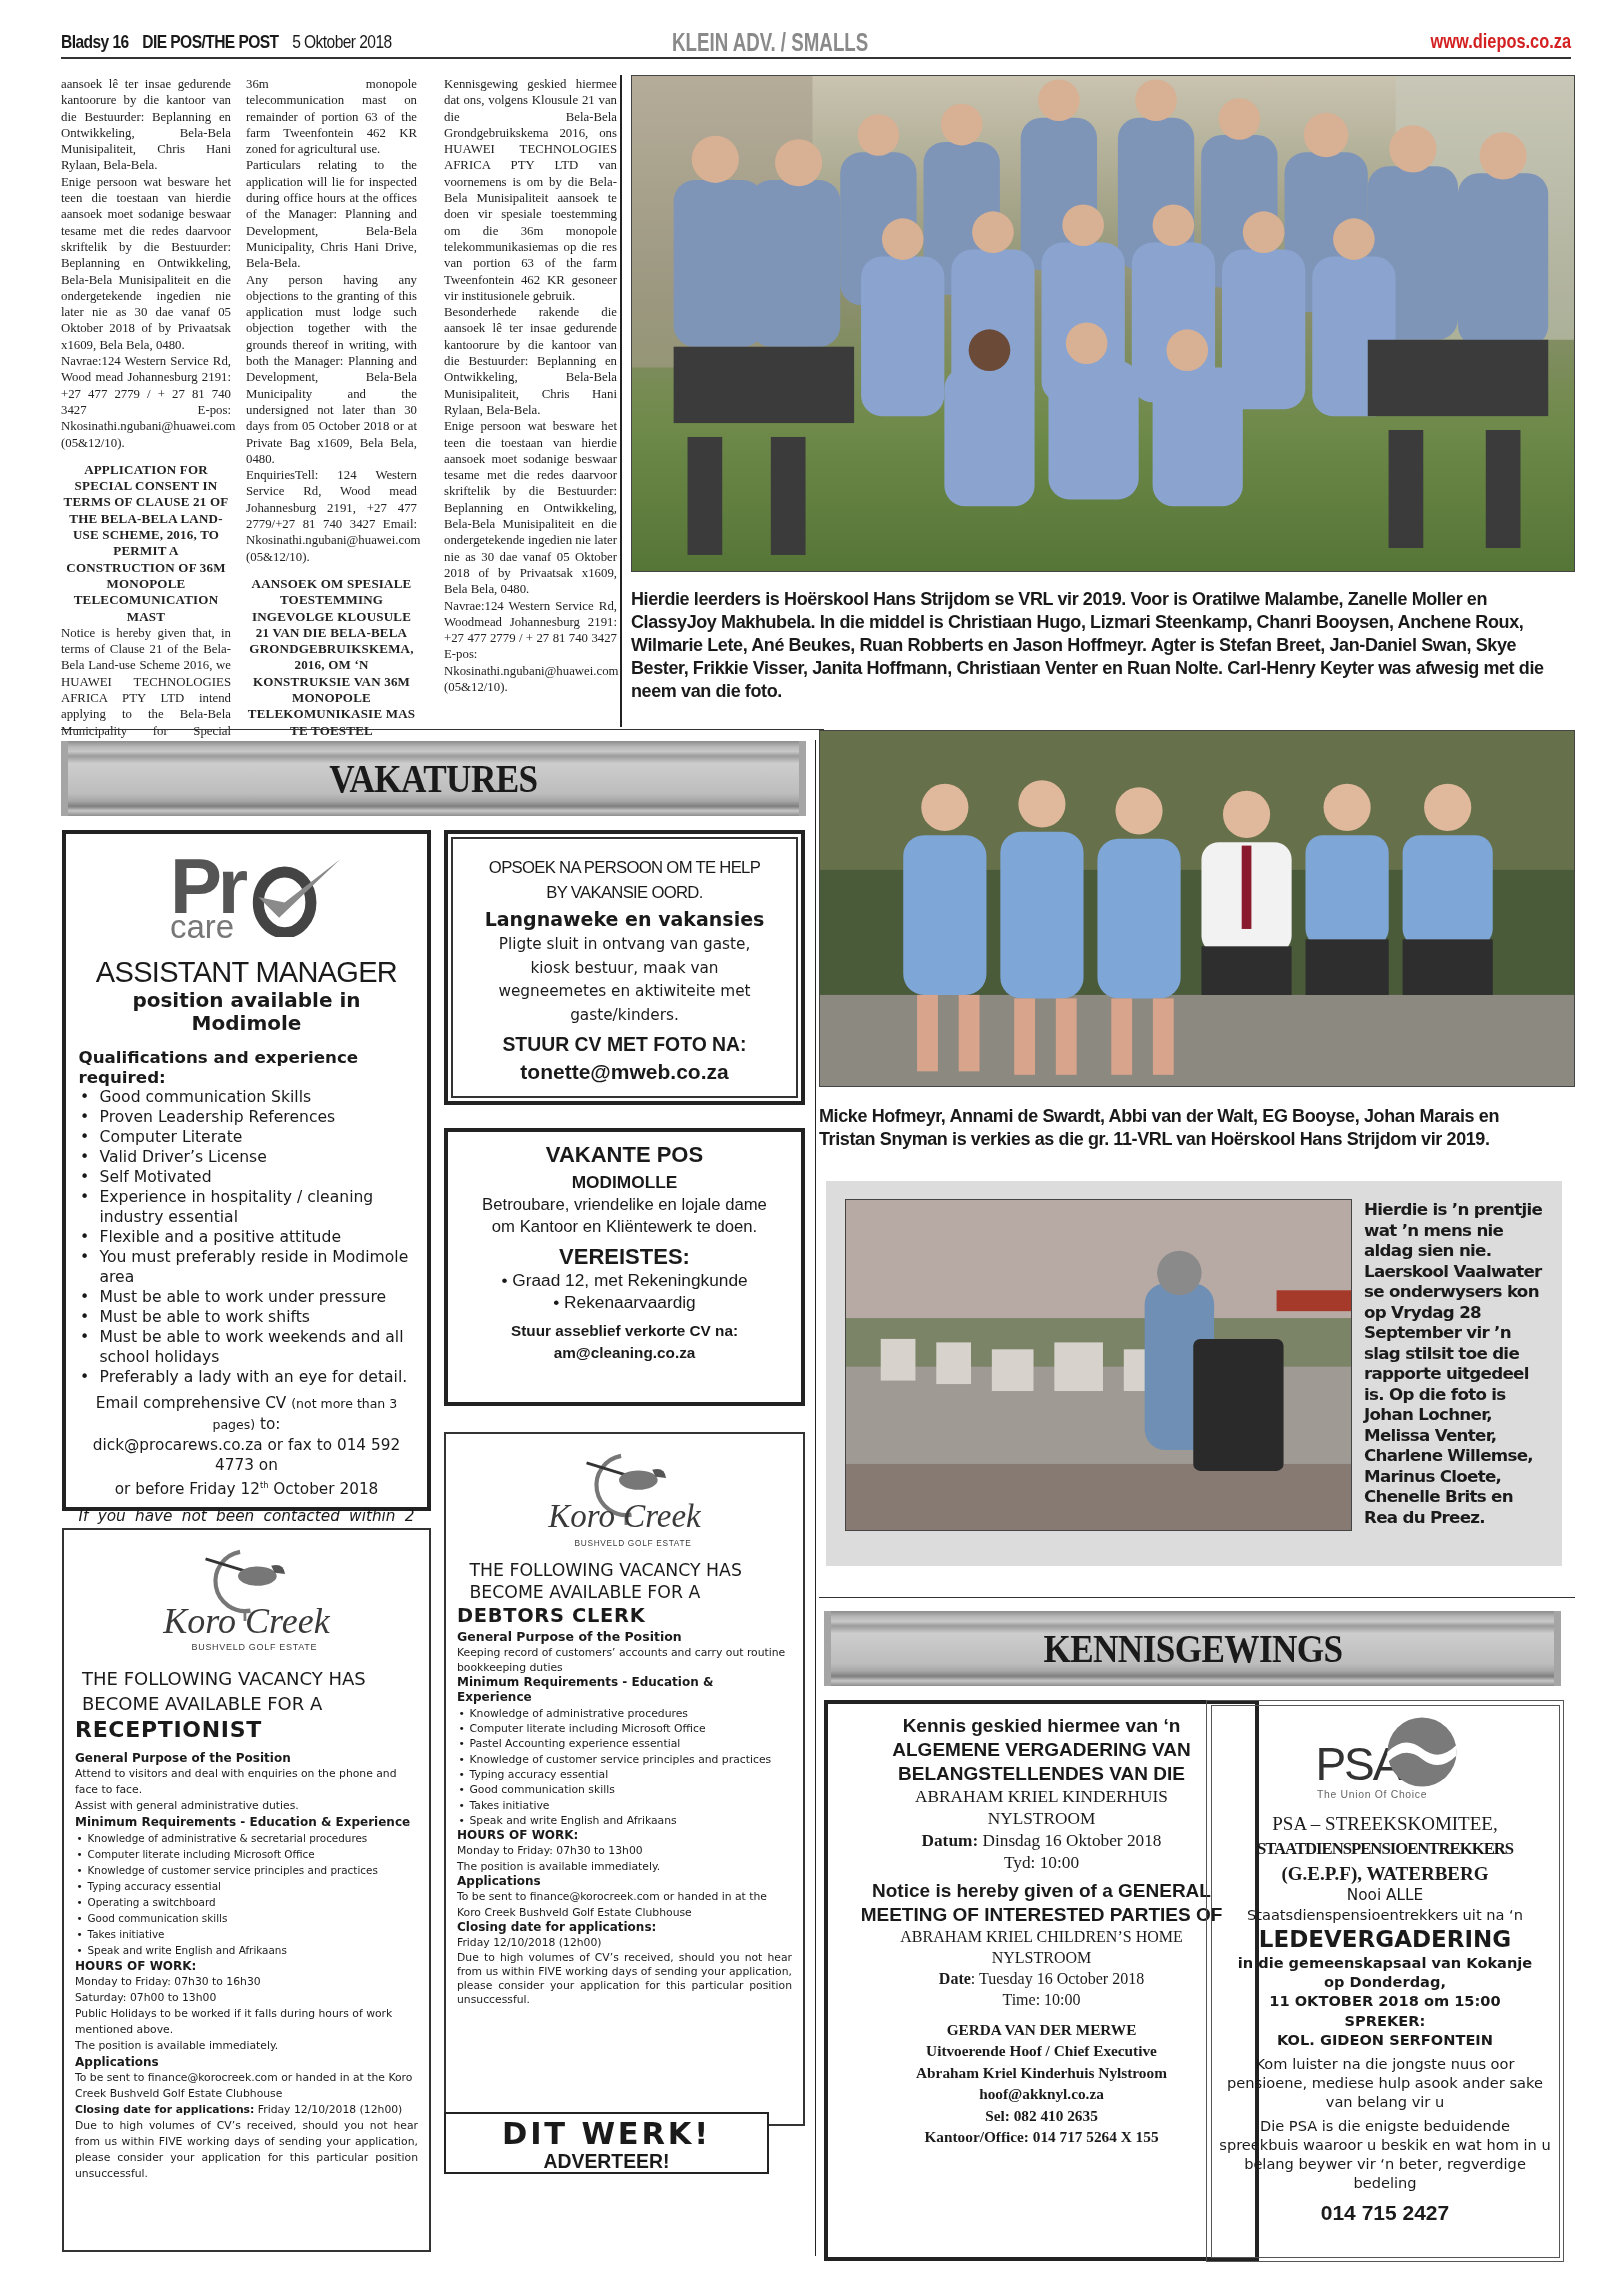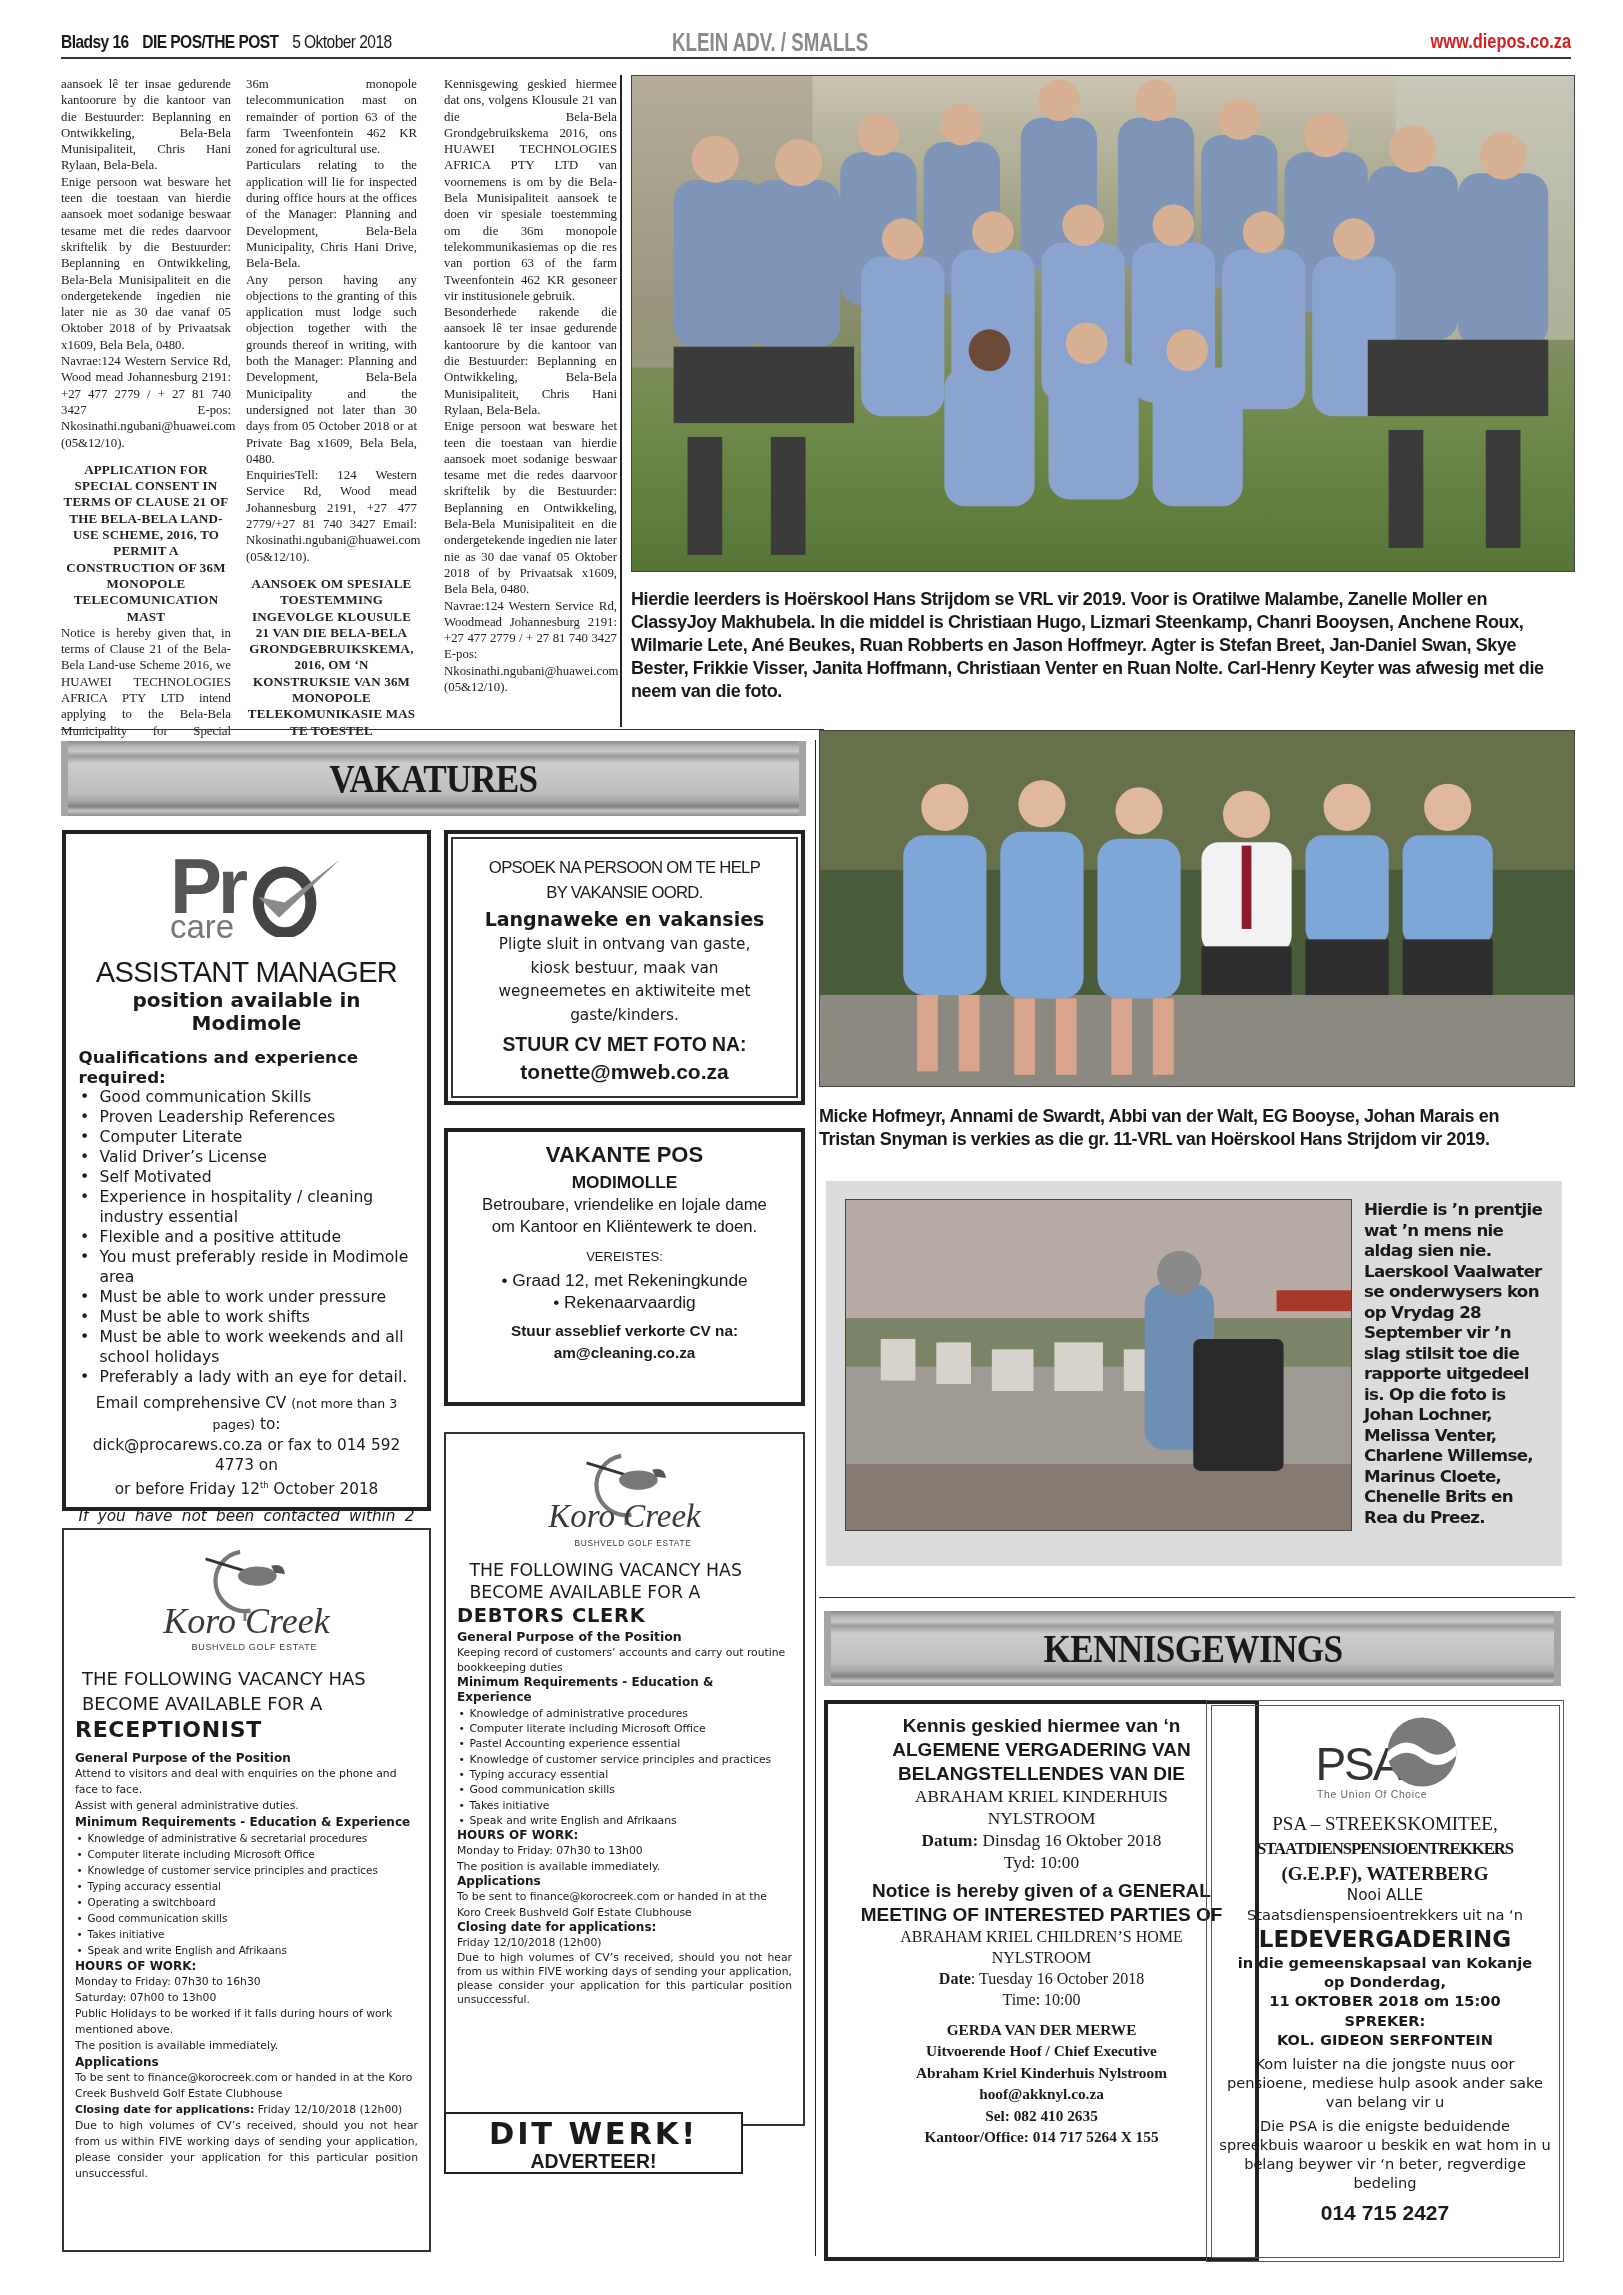--- a/index.html
+++ b/index.html
@@ -191,21 +191,21 @@
   <div style="font-family:'DejaVu Sans',sans-serif; font-weight:bold; font-size:19px; line-height:28px;">Langnaweke en vakansies</div>
   <div class="cal" style="font-size:15.3px; line-height:23.6px; padding:0 21px;">Pligte sluit in ontvang van gaste, kiosk bestuur,  maak van wegneemetes en aktiwiteite met gaste/kinders.</div>
   <div style="font-family:'Liberation Sans',sans-serif; font-weight:bold; font-size:19.4px; line-height:28px; margin-top:2.8px;">STUUR CV MET FOTO NA:</div>
   <div style="font-family:'Liberation Sans',sans-serif; font-weight:bold; font-size:21px; line-height:28px;">tonette@mweb.co.za</div>
 </div>
 
 <div class="abs adbox" style="left:444px; top:1128px; width:361px; height:278px; padding:8.3px 11px;">
   <div style="font-family:'Liberation Sans',sans-serif; font-weight:bold; font-size:22px; line-height:30.5px;">VAKANTE POS</div>
   <div style="font-family:'Liberation Sans',sans-serif; font-weight:bold; font-size:17.3px; line-height:23.6px;">MODIMOLLE</div>
   <div style="font-family:'Liberation Sans',sans-serif; font-size:16.7px; line-height:22px; padding:0 21px;">Betroubare, vriendelike en lojale dame om Kantoor en Kliëntewerk te doen.</div>
-  <div style="font-family:'Liberation Sans',sans-serif; font-weight:normal; font-size:13px; line-height:23.6px; margin-top:7px;">VEREISTES:</div>
+  <div style="font-family:'Liberation Sans',sans-serif; font-weight:bold; font-size:22px; line-height:23.6px; margin-top:7px;">VEREISTES:</div>
   <div style="font-family:'Liberation Sans',sans-serif; font-size:17.3px; line-height:22px;">• Graad 12, met Rekeningkunde</div>
   <div style="font-family:'Liberation Sans',sans-serif; font-size:17.3px; line-height:22px;">• Rekenaarvaardig</div>
   <div style="font-family:'Liberation Sans',sans-serif; font-weight:bold; font-size:15.3px; line-height:22px; margin-top:7px;">Stuur asseblief verkorte CV na:</div>
   <div style="font-family:'Liberation Sans',sans-serif; font-weight:bold; font-size:15.3px; line-height:22px;">am@cleaning.co.za</div>
 </div>
 
 <div class="abs adbox-thin cal" style="left:62px; top:1528px; width:369px; height:724px; padding:8.3px 11px; border-width:2.8px;">
   <div class="koro-logo" style="width:222px; height:118px;">
     <svg width="90" height="76" viewBox="0 0 130 110" style="position:absolute; left:66px; top:7px;">
       <path d="M55 10 A40 40 0 1 0 70 95" fill="none" stroke="#777" stroke-width="6"></path>
@@ -278,21 +278,21 @@
     <div>Monday to Friday: 07h30 to 13h00</div>
     <div>The position is available immediately.</div>
     <div style="font-weight:bold; font-size:12px;">Applications</div>
     <div>To be sent to finance@korocreek.com or handed in at the Koro Creek Bushveld Golf Estate Clubhouse</div>
     <div style="font-weight:bold; font-size:12px;">Closing date for applications:</div>
     <div>Friday 12/10/2018 (12h00)</div>
     <div style="text-align:justify; line-height:14px;">Due to high volumes of CV’s received, should you not hear from us within FIVE working days of sending your application, please consider your application for this particular position unsuccessful.</div>
   </div>
 </div>
 
-<div class="abs adbox" style="left:444px; top:2112px; width:299px; height:62px; border-width:2.8px; padding-top:2.8px;">
+<div class="abs adbox" style="left:444px; top:2112px; width:325px; height:62px; border-width:2.8px; padding-top:2.8px;">
   <div style="font-family:'DejaVu Sans',sans-serif; font-weight:bold; font-size:30.5px; line-height:33px; letter-spacing:2.8px;">DIT WERK!</div>
   <div style="font-family:'Liberation Sans',sans-serif; font-weight:bold; font-size:19.4px; line-height:22px;">ADVERTEER!</div>
 </div>
 
 <div class="abs colrule" style="left:815px; top:740px; height:1516px; width:1.4px;"></div>
 
 <div class="abs photo" style="left:819px; top:730px; width:756px; height:357px;">
   <svg width="756" height="357" viewBox="0 0 1090 514" preserveAspectRatio="none">
     <rect width="1090" height="514" fill="#4a5b3a"></rect>
     <rect x="0" y="0" width="1090" height="200" fill="#6d7550" opacity="0.8"></rect>

